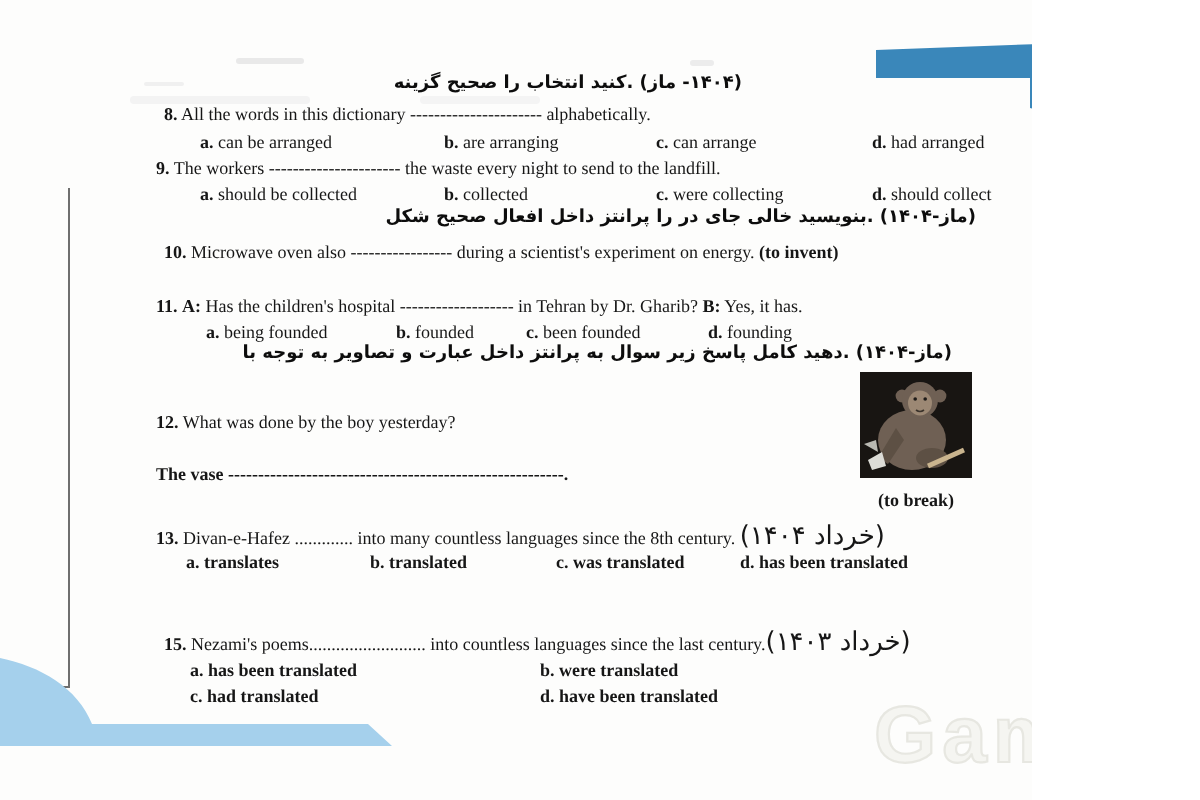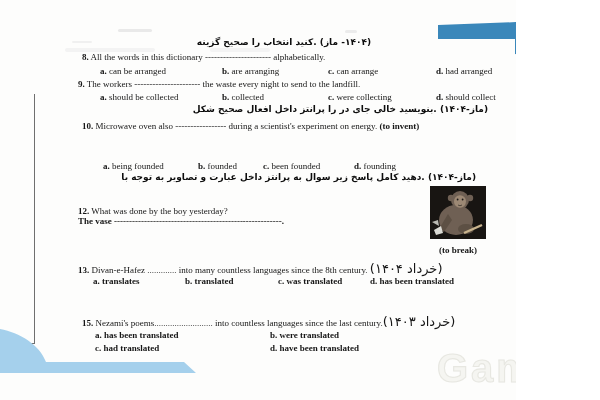--- a/index.html
+++ b/index.html
@@ -79,20 +79,27 @@
     <span class="abs opt" style="top:92px;left:328px;"><b>c.</b> <span>were collecting</span></span>
     <span class="abs opt" style="top:92px;left:436px;"><b>d.</b> <span>should collect</span></span>
   </div>
 
   <div class="abs q" style="top:121px;left:82px;">
     <b>10.</b>
     <span>Microwave oven also ----------------- during a scientist's experiment on energy.</span>
     <b>(to invent)</b>
   </div>
 
+  <div class="abs q" style="top:148px;left:78px;">
+    <b>11.</b>
+    <b>A:</b>
+    <span>Has the children's hospital ------------------- in Tehran by Dr. Gharib?</span>
+    <b>B:</b>
+    <span>Yes, it has.</span>
+  </div>
   <div>
     <span class="abs opt" style="top:161px;left:103px;"><b>a.</b> <span>being founded</span></span>
     <span class="abs opt" style="top:161px;left:198px;"><b>b.</b> <span>founded</span></span>
     <span class="abs opt" style="top:161px;left:263px;"><b>c.</b> <span>been founded</span></span>
     <span class="abs opt" style="top:161px;left:354px;"><b>d.</b> <span>founding</span></span>
   </div>
 
   <div class="imgbox" style="left:430px;top:186px;width:56px;height:53px;">
     <svg width="56" height="53" viewBox="0 0 56 53">
       <rect x="0" y="0" width="56" height="53" fill="#181512"></rect>
@@ -110,21 +117,21 @@
       <polygon points="4,44 11,40 13,47 6,49" fill="#dcdcd6"></polygon>
       <polygon points="2,36 8,34 9,40" fill="#b9b9b2"></polygon>
     </svg>
   </div>
   <div class="abs" id="img-caption" style="top:245px;left:426px;width:64px;">(to break)</div>
 
   <div class="abs q" style="top:206px;left:78px;text-align:right;">
     <b>12.</b>
     <span>What was done by the boy yesterday?</span>
   </div>
-  <div class="abs q boldline" style="top:216px;left:78px;">The vase --------------------------------------------------------.</div>
+  <div class="abs q boldline" style="top:232px;left:78px;">The vase --------------------------------------------------------.</div>
 
   <div class="abs q" style="top:261px;left:78px;">
     <b>13.</b>
     <span>Divan-e-Hafez ............. into many countless languages since the 8th century.</span>
     <span class="fa-inline" dir="rtl">(خرداد ۱۴۰۴)</span>
   </div>
   <div>
     <span class="abs opt boldline" style="top:276px;left:93px;">a. translates</span>
     <span class="abs opt boldline" style="top:276px;left:185px;">b. translated</span>
     <span class="abs opt boldline" style="top:276px;left:278px;">c. was translated</span>

